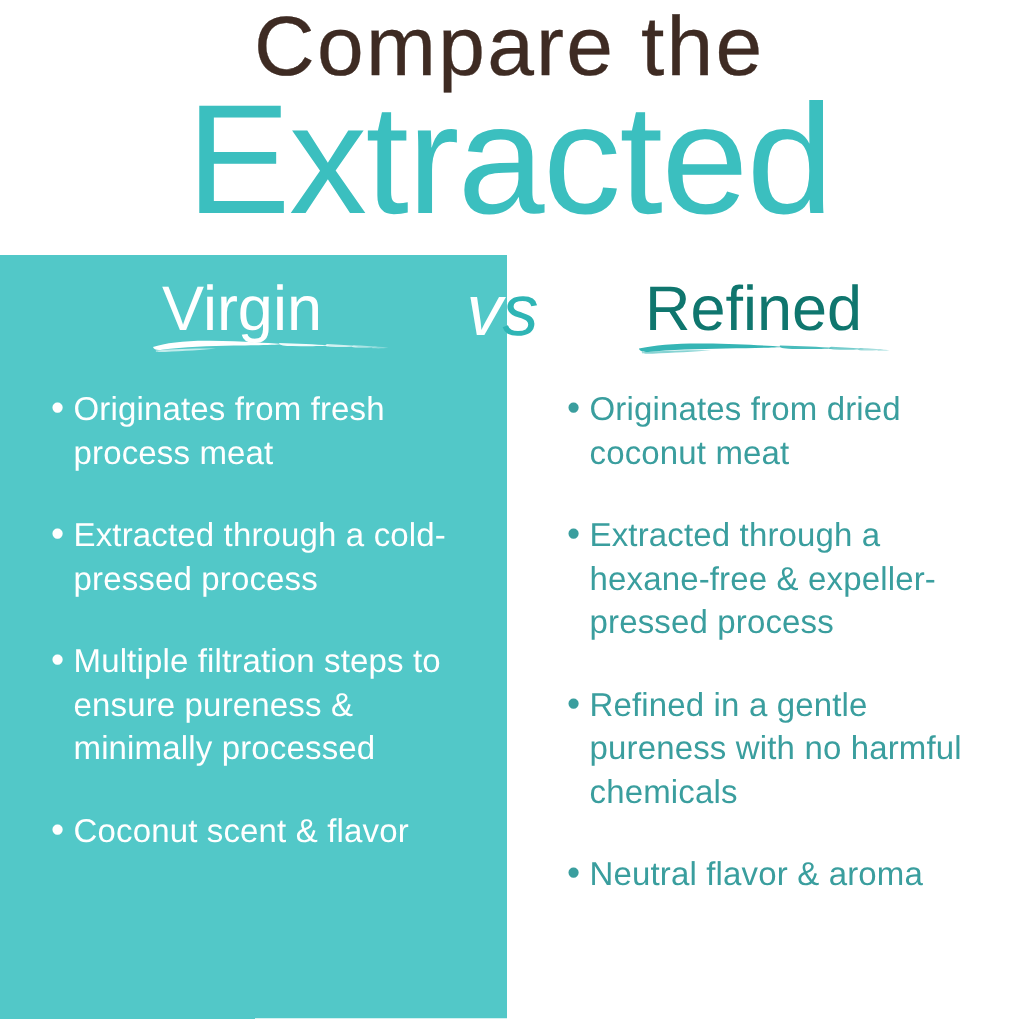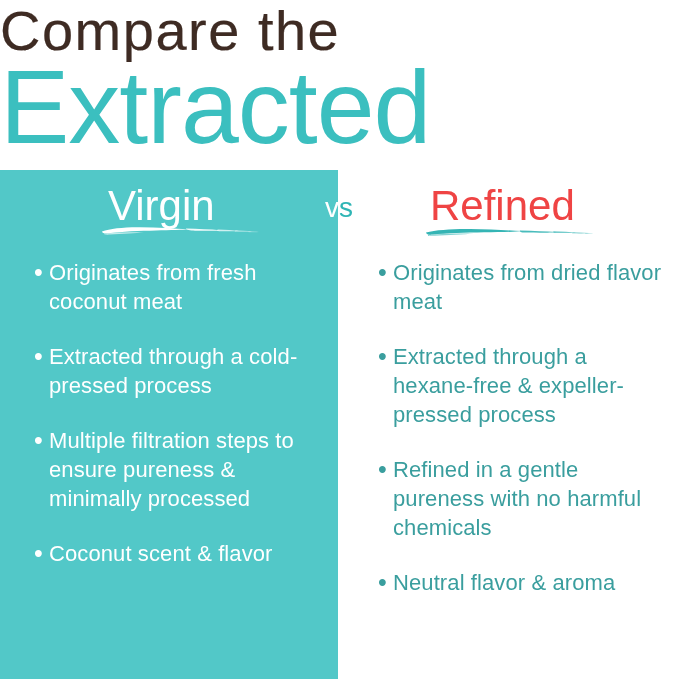--- a/index.html
+++ b/index.html
@@ -22,21 +22,21 @@
     overflow: hidden;
   }
 
   
   .header {
     position: absolute;
     left: 0;
     top: 0;
     width: 679px;
     height: 170px;
-    text-align: left;
+    text-align: center;
   }
   .title-top {
     position: absolute;
     left: 0;
     top: -2px;
     width: 679px;
     font-family: "Liberation Sans", sans-serif;
     font-size: 56px;
     font-weight: 300;
     letter-spacing: 1.5px;
@@ -86,33 +86,34 @@
     white-space: nowrap;
   }
   .col-head.virgin {
     left: 108px;
     top: 12px;
     color: #ffffff;
   }
   .col-head.refined {
     left: 430px;
     top: 12px;
-    color: #ef4444;
+    color: #0f766e;
   }
 
   
   .vs-wrap {
     position: absolute;
-    left: 325px;
+    left: 311px;
     top: 16px;
     font-family: "Liberation Sans", sans-serif;
-    font-size: 28px;
+    font-size: 48px;
     font-weight: 400;
     line-height: 44px;
     white-space: nowrap;
+    font-style: italic;
   }
   .vs-wrap .vs-v { color: #ffffff; }
   .vs-wrap .vs-s { color: #2fb5b5; }
 
   
   .brush {
     position: absolute;
     height: 16px;
   }
   .brush.virgin-brush {
@@ -203,40 +204,40 @@
         <path d="M150,8.0 C156,8.3 161,8.7 165,9.2 C161,9.7 155,9.7 150,9.6 C147,9.5 148,8.6 150,8.0 Z" fill="#35b5b5" opacity="0.44"></path>
         <path d="M163,8.8 C166,9.0 168,9.3 169,9.7 C167,10.1 164,10.1 162,10.0 C160,9.9 161,9.2 163,8.8 Z" fill="#35b5b5" opacity="0.26"></path>
         <path d="M4,10.8 C18,9.8 34,9.4 50,9.5 C40,10.5 24,11.1 11,11.8 C7,12.0 3,11.7 4,10.8 Z" fill="#35b5b5" opacity="0.6"></path>
       </svg>
     </div>
   </div>
 
   <div class="col left">
     <div class="bullet">
       <span class="dot">•</span>
-      <span class="btxt">Originates from fresh coconut meat</span>
+      <span class="btxt">Originates from fresh process meat</span>
     </div>
     <div class="bullet">
       <span class="dot">•</span>
       <span class="btxt">Extracted through a cold-pressed process</span>
     </div>
     <div class="bullet">
       <span class="dot">•</span>
       <span class="btxt">Multiple filtration steps to ensure pureness &amp; minimally processed</span>
     </div>
     <div class="bullet">
       <span class="dot">•</span>
       <span class="btxt">Coconut scent &amp; flavor</span>
     </div>
   </div>
 
   <div class="col right">
     <div class="bullet">
       <span class="dot">•</span>
-      <span class="btxt">Originates from dried flavor meat</span>
+      <span class="btxt">Originates from dried coconut meat</span>
     </div>
     <div class="bullet">
       <span class="dot">•</span>
       <span class="btxt">Extracted through a hexane-free &amp; expeller-pressed process</span>
     </div>
     <div class="bullet">
       <span class="dot">•</span>
       <span class="btxt">Refined in a gentle pureness with no harmful chemicals</span>
     </div>
     <div class="bullet">

